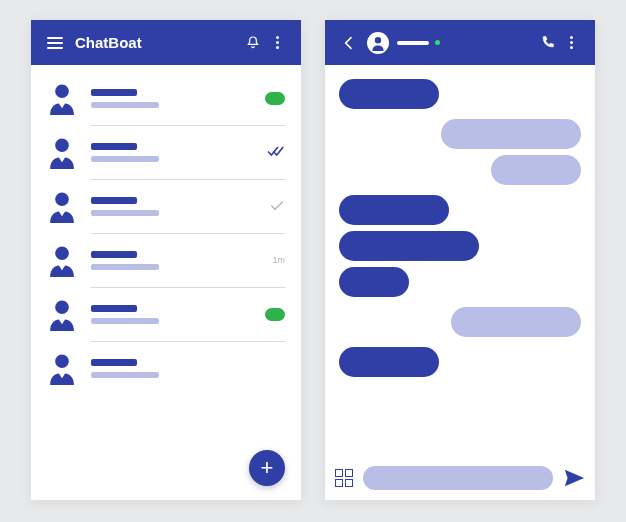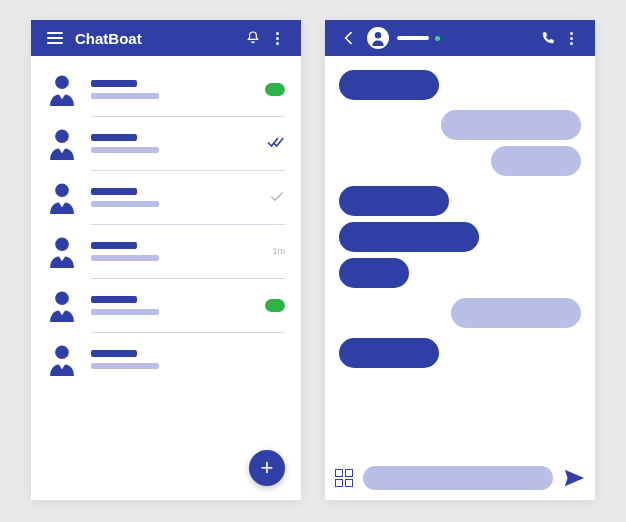--- a/index.html
+++ b/index.html
@@ -21,21 +21,21 @@
     display: flex;
     flex-direction: column;
     overflow: hidden;
   }
   
   .header {
     background: #2f3fa6;
     color: #fff;
     display: flex;
     align-items: center;
-    height: 36px;
+    height: 45px;
     padding: 0 12px;
   }
   .header .title {
     font-weight: 700;
     font-size: 15px;
     margin-left: 8px;
     flex: 1;
   }
   .icon-btn {
     width: 24px; height: 24px;

